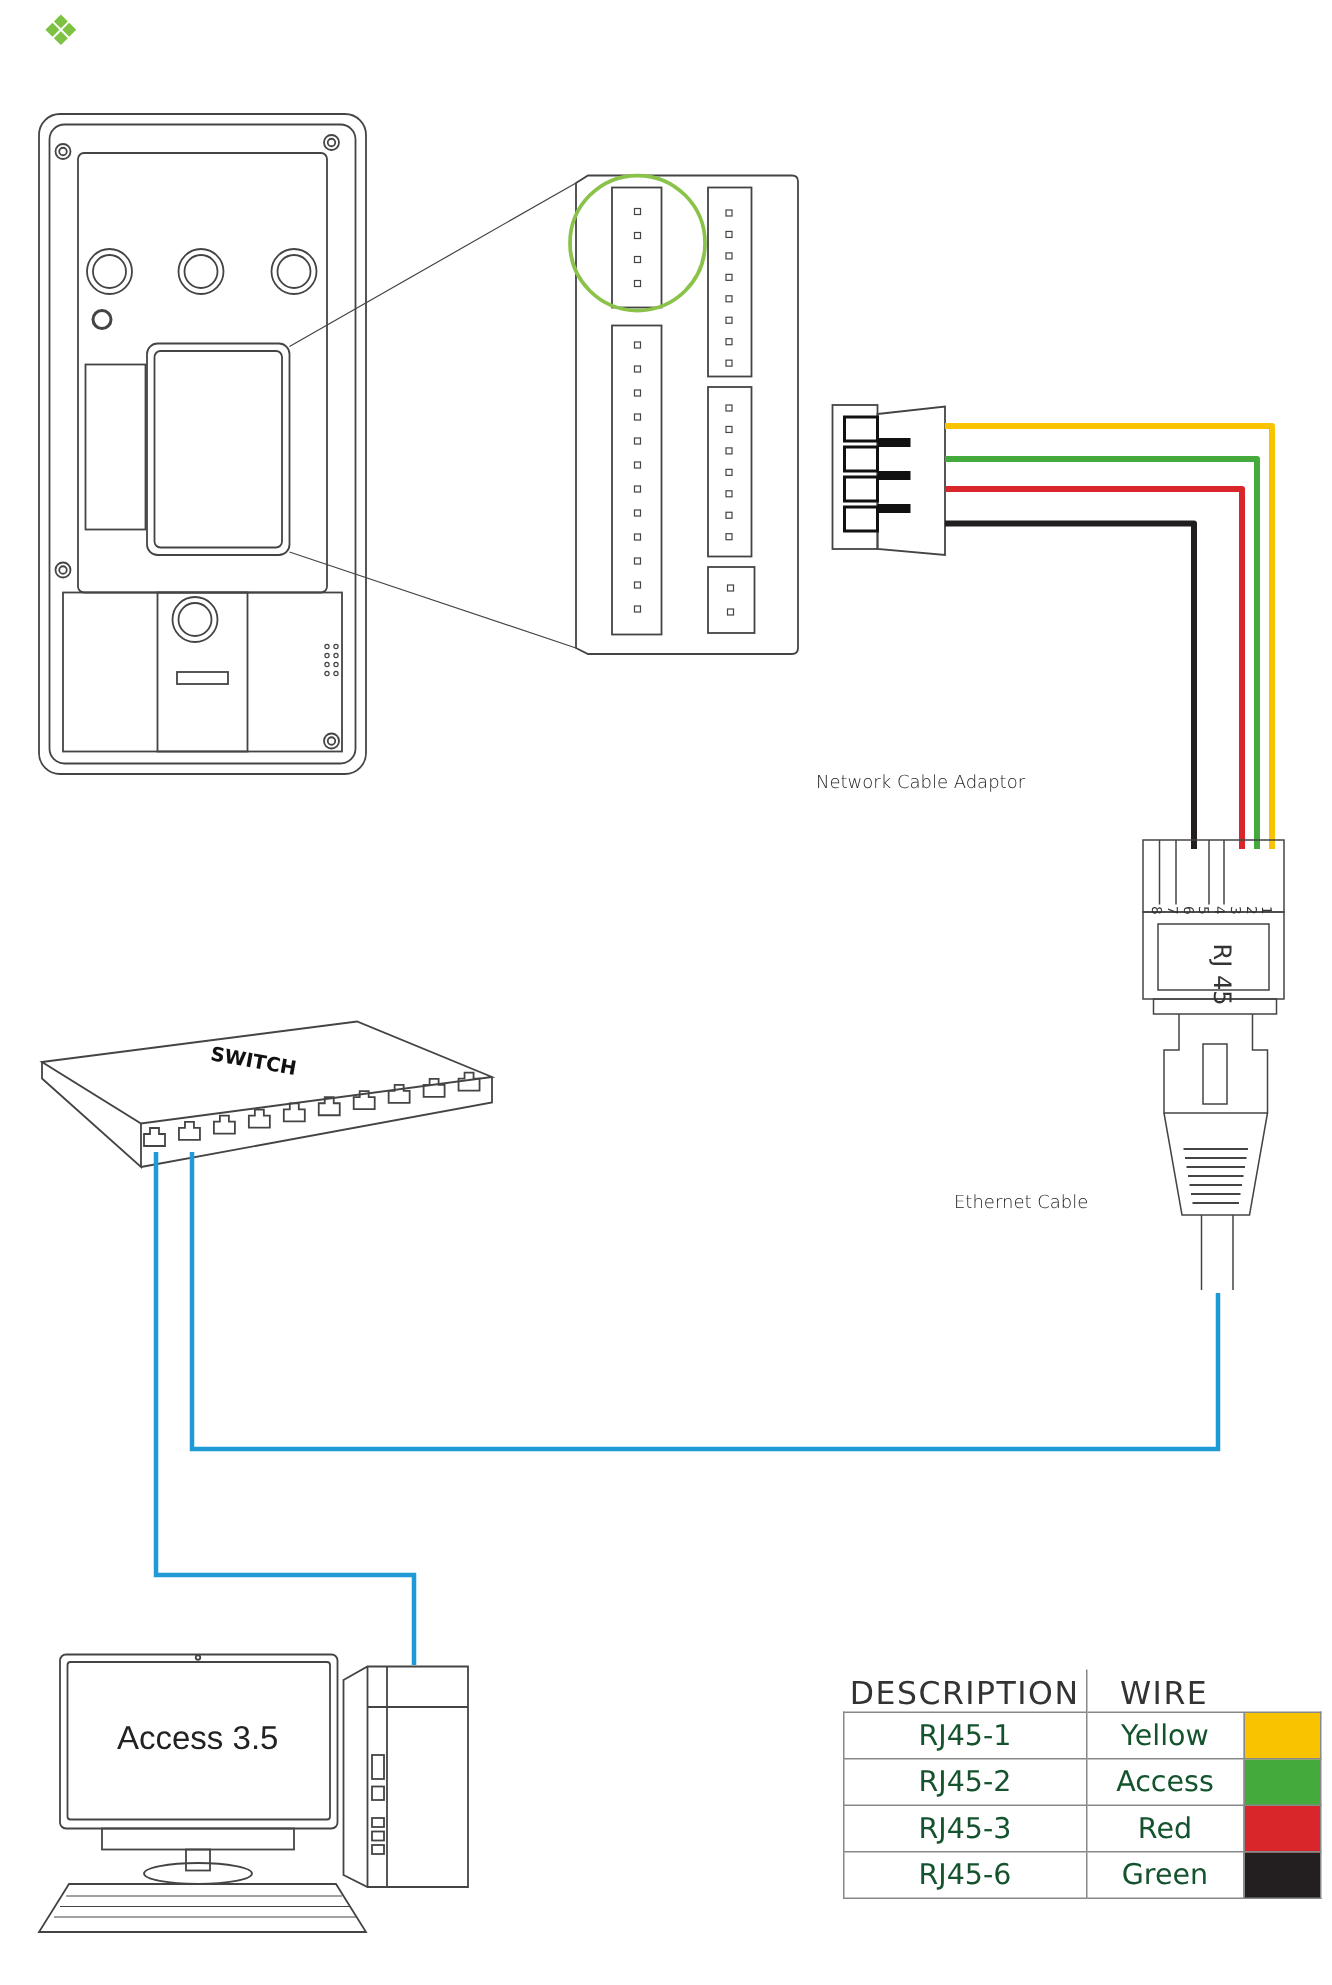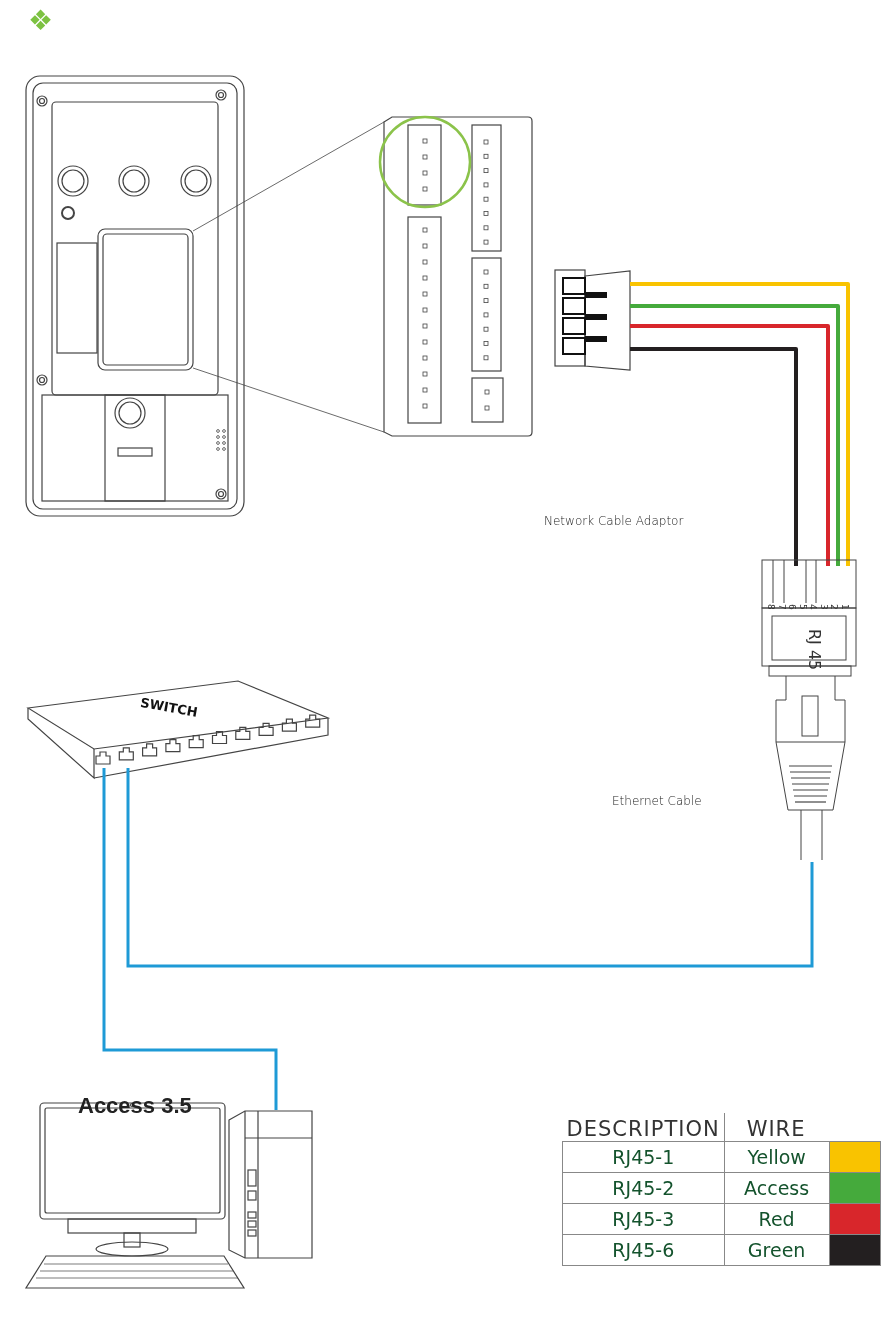--- a/index.html
+++ b/index.html
@@ -8,21 +8,21 @@
   .title .diamonds{font-size:28px;margin-right:14px;}
   svg.diagram{position:absolute;left:0;top:0;}
   .lbl{position:absolute;color:#222;font-size:12px;font-family:"DejaVu Sans",sans-serif;font-weight:300;}
   .wire-table{position:absolute;left:562px;top:1113px;border-collapse:collapse;font-family:"DejaVu Sans",sans-serif;color:#333;}
   .wire-table th{font-weight:normal;font-size:21px;letter-spacing:1px;padding:4px 4px 0 4px;}
   .wire-table th.desc{border-right:1px solid #888;}
   .wire-table td{border:1px solid #888;font-size:19px;height:30px;padding:0;text-align:center;color:#14532d;}
   .wire-table td.d{width:158px;}
   .wire-table td.w{width:104px;border-right:none;}
   .wire-table td.sw{width:50px;}
-  .screen-label{position:absolute;left:78px;top:1093px;font-size:22px;font-weight:bold;color:#222;font-family:"Liberation Sans",sans-serif;}
+  .screen-label{position:absolute;left:78px;top:1146px;font-size:22px;font-weight:normal;color:#222;font-family:"Liberation Sans",sans-serif;}
 </style>
 </head>
 <body>
 
 <div class="title">
   <span class="diamonds">❖</span>
 </div>
 
 <svg class="diagram" width="888" height="1323" viewBox="0 0 888 1323" fill="none" stroke="#444" stroke-width="1.2">
 
@@ -211,21 +211,21 @@
     <rect x="248" y="1170" width="8" height="16"></rect>
       <rect x="248" y="1191" width="8" height="9"></rect>
     <rect x="248" y="1212" width="8" height="6"></rect>
       <rect x="248" y="1221" width="8" height="6"></rect>
       <rect x="248" y="1230" width="8" height="6"></rect>
   </g>
 </svg>
 
 <div class="screen-label">Access 3.5</div>
 <div class="lbl" style="left:544px;top:514px;">Network Cable Adaptor</div>
-<div class="lbl" style="left:612px;top:794px;">Ethernet Cable</div>
+<div class="lbl" style="left:636px;top:794px;">Ethernet Cable</div>
 
 <table class="wire-table">
   <thead>
       <tr>
     <th class="desc">DESCRIPTION</th>
     <th colspan="2" style="text-align:left;padding-left:22px;">WIRE</th>
   </tr>
     </thead>
   <tbody>
     <tr>

